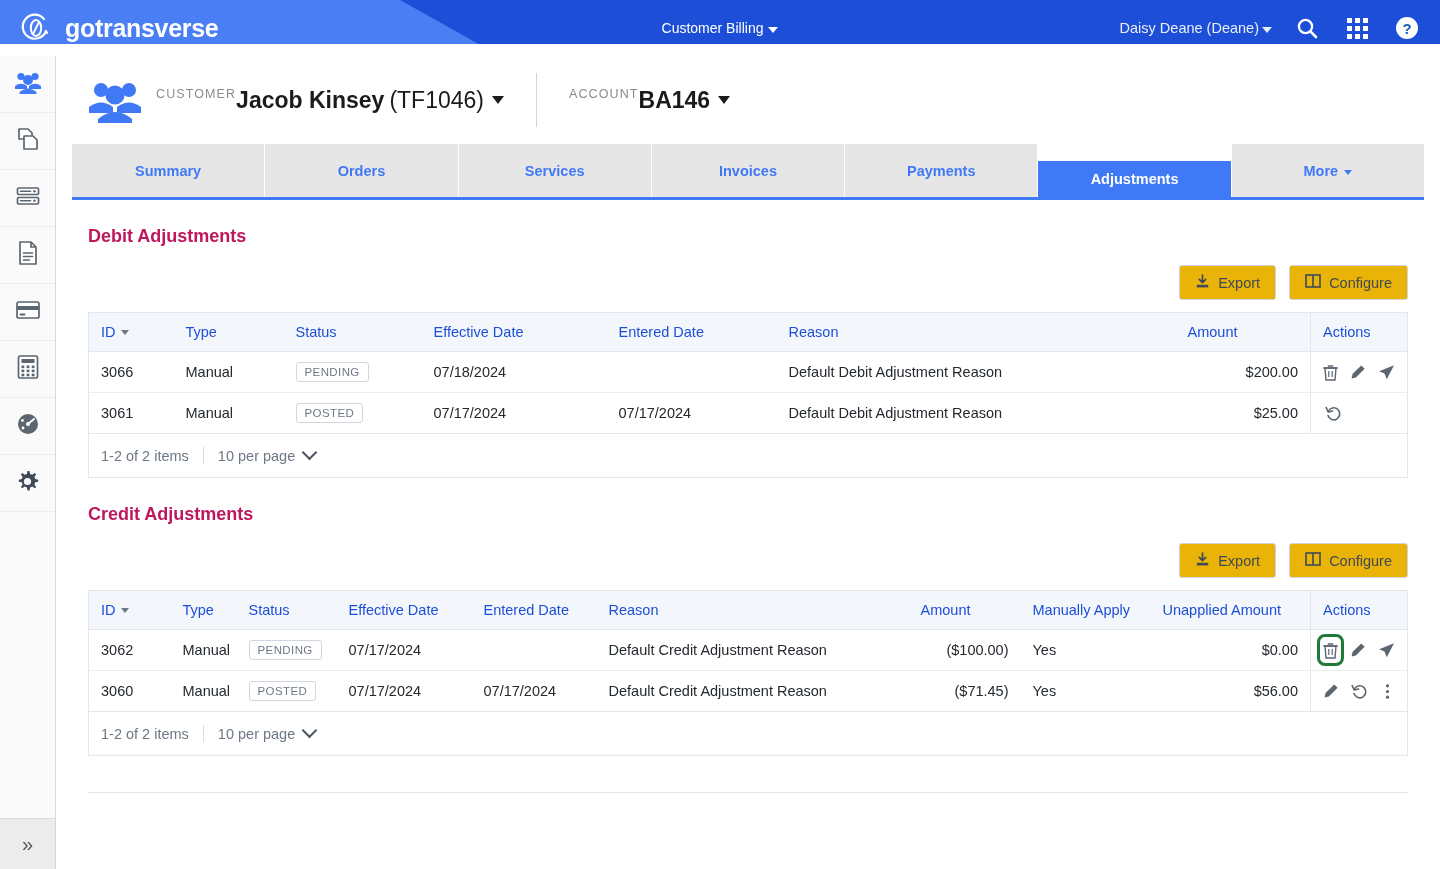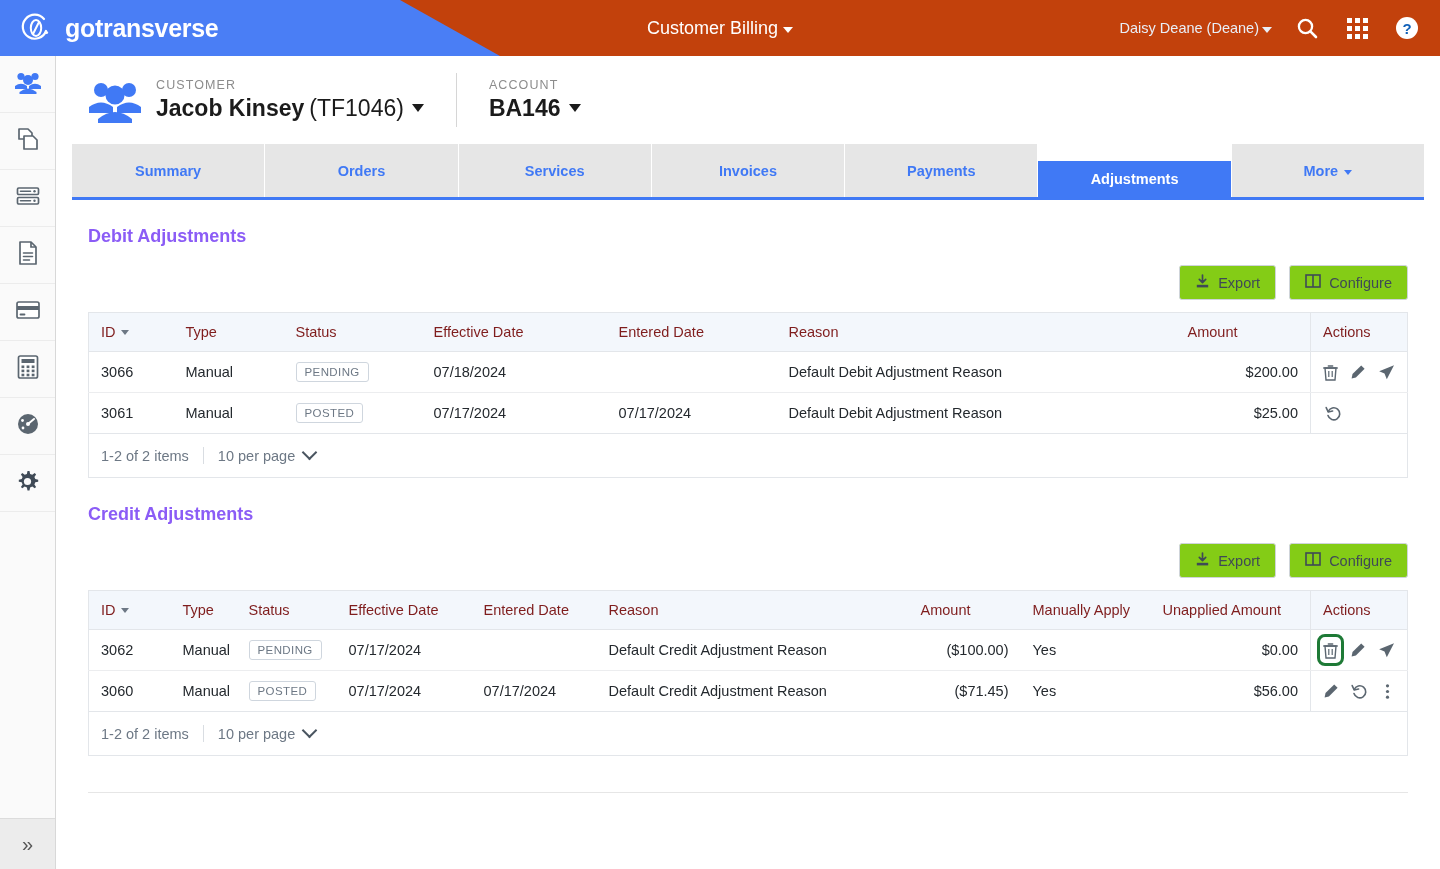--- a/index.html
+++ b/index.html
@@ -6,41 +6,41 @@
   html, body {
     width: 1440px; height: 869px;
     font-family: "Liberation Sans", sans-serif;
     background: #ffffff;
     overflow: hidden;
   }
   .app { position: relative; width: 1440px; height: 869px; background:#fff; }
 
   
   .topbar {
-    position: absolute; left:0; top:0; width:1440px; height:56px;
-    background: #c2410c; overflow: hidden;
+    position: absolute; left:0; top:0; width:1440px; height:44px;
+    background: #1d4ed8; overflow: hidden;
   }
   .topbar-wedge {
     position:absolute; left:0; top:0; width:520px; height:56px;
     background: #4a7ef5;
     clip-path: polygon(0 0, 400px 0, 500px 56px, 0 56px);
   }
   .brand {
     position:absolute; left:18px; top:9px; height:38px;
     display:flex; align-items:center; gap:11px; z-index:3;
   }
   .brand-logo { width:36px; height:36px; position:relative; }
   .brand-name {
     color:#fff; font-size:25px; font-weight:bold; letter-spacing:-0.3px;
     line-height:36px;
   }
   .app-title {
     position:absolute; left:0; top:0; width:1440px; height:56px;
     display:flex; align-items:center; justify-content:center;
-    color:#fff; font-size:18px; z-index:2; pointer-events:none;
+    color:#fff; font-size:14px; z-index:2; pointer-events:none;
   }
   .app-title-inner { display:flex; align-items:center; gap:2px; pointer-events:auto; cursor:pointer;}
   .caret-down {
     display:inline-block; width:0; height:0;
     border-left:5px solid transparent; border-right:5px solid transparent;
     border-top:6px solid currentColor; margin-left:3px; position:relative; top:2px;
   }
   .topbar-right {
     position:absolute; right:18px; top:0; height:56px;
     display:flex; align-items:center; gap:20px; z-index:3;
@@ -69,21 +69,21 @@
   
   .content {
     position:absolute; left:56px; top:56px; width:1384px; height:813px;
     background:#fff; overflow:hidden;
   }
   .ctx-bar {
     height:88px; display:flex; align-items:center; padding:0 0 0 32px; gap:0;
     border-bottom:0;
   }
   .ctx-icon { width:54px; height:46px; margin-right:14px; flex:none; }
-  .ctx-block { display:flex; flex-direction:column; justify-content:space-between; }
+  .ctx-block { display:flex; flex-direction:row; justify-content:space-between; }
   .ctx-label { font-size:12.5px; color:#8c8c8c; letter-spacing:1.1px; margin-bottom:3px; }
   .ctx-value { font-size:23px; color:#1b1b1b; display:flex; align-items:baseline; }
   .ctx-value b { font-weight:bold; }
   .ctx-value span.sub { font-weight:normal; margin-left:5px;}
   .ctx-sep { width:1px; height:54px; background:#d6d6d6; margin:0 32px; }
   .blkcaret {
     display:inline-block; width:0; height:0; margin-left:8px;
     border-left:6px solid transparent; border-right:6px solid transparent;
     border-top:8px solid #1b1b1b; position:relative; top:-4px;
   }
@@ -102,35 +102,35 @@
   .tab.active { background:#4079f5; color:#fff;margin-top:17px; }
   .tab .mini-caret {
     display:inline-block; width:0; height:0; margin-left:6px;
     border-left:4px solid transparent; border-right:4px solid transparent;
     border-top:5px solid #4079f5; position:relative; top:2px;
   }
 
   
   .section { padding:0 32px; }
   .section-title {
-    font-size:18px; font-weight:bold; color:#8b5cf6;
+    font-size:18px; font-weight:bold; color:#be185d;
     margin:26px 0 0 0;
   }
   .toolbar { display:flex; justify-content:flex-end; gap:13px; margin:18px 0 12px 0; }
   .tb-btn {
-    height:35px; min-width:94px; padding:0 15px; background:#84cc16;
+    height:35px; min-width:94px; padding:0 15px; background:#eab308;
     border:1px solid #cfd4da; border-radius:3px;
     display:flex; align-items:center; justify-content:center; gap:8px;
     font-size:14.5px; color:#3f4a56; cursor:pointer;
   }
 
   
   table.grid { width:100%; border-collapse:collapse; border:1px solid #e3e6ea; table-layout:fixed; }
   table.grid thead th {
-    background:#f3f7fc; color:#7f1d1d; font-size:14.5px; font-weight:normal;
+    background:#f3f7fc; color:#1d4ed8; font-size:14.5px; font-weight:normal;
     text-align:left; padding:11px 12px; border-bottom:1px solid #e3e6ea;
     white-space:nowrap;
   }
   table.grid tbody td {
     font-size:14.5px; color:#24292e; padding:10px 12px;
     border-bottom:1px solid #ecedef; white-space:nowrap; overflow:hidden;
   }
   table.grid tbody tr:last-child td { border-bottom:0; }
   .num { text-align:right; }
   .sortcaret {

